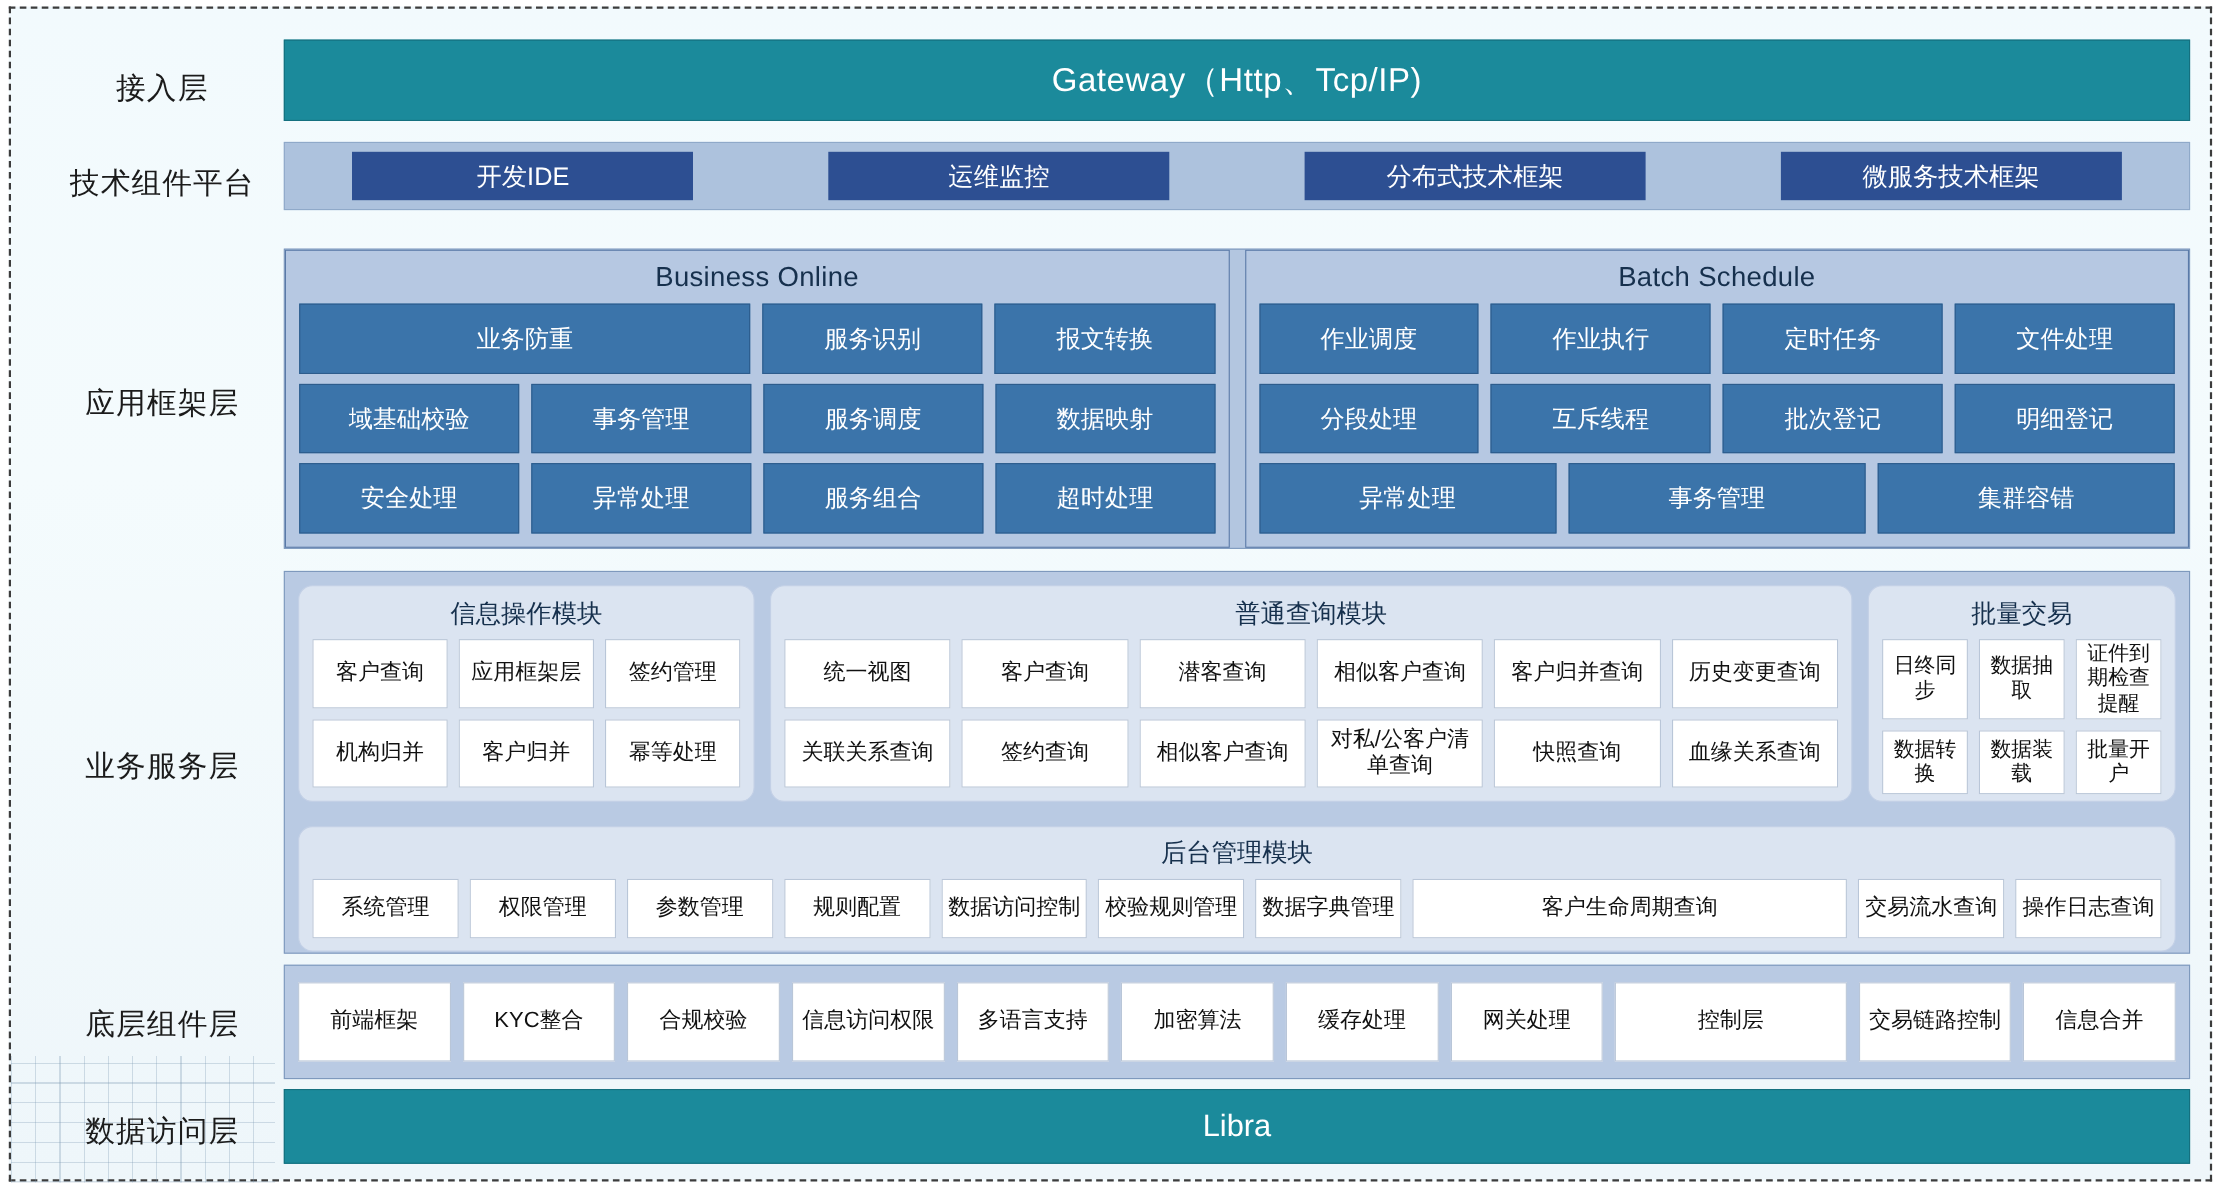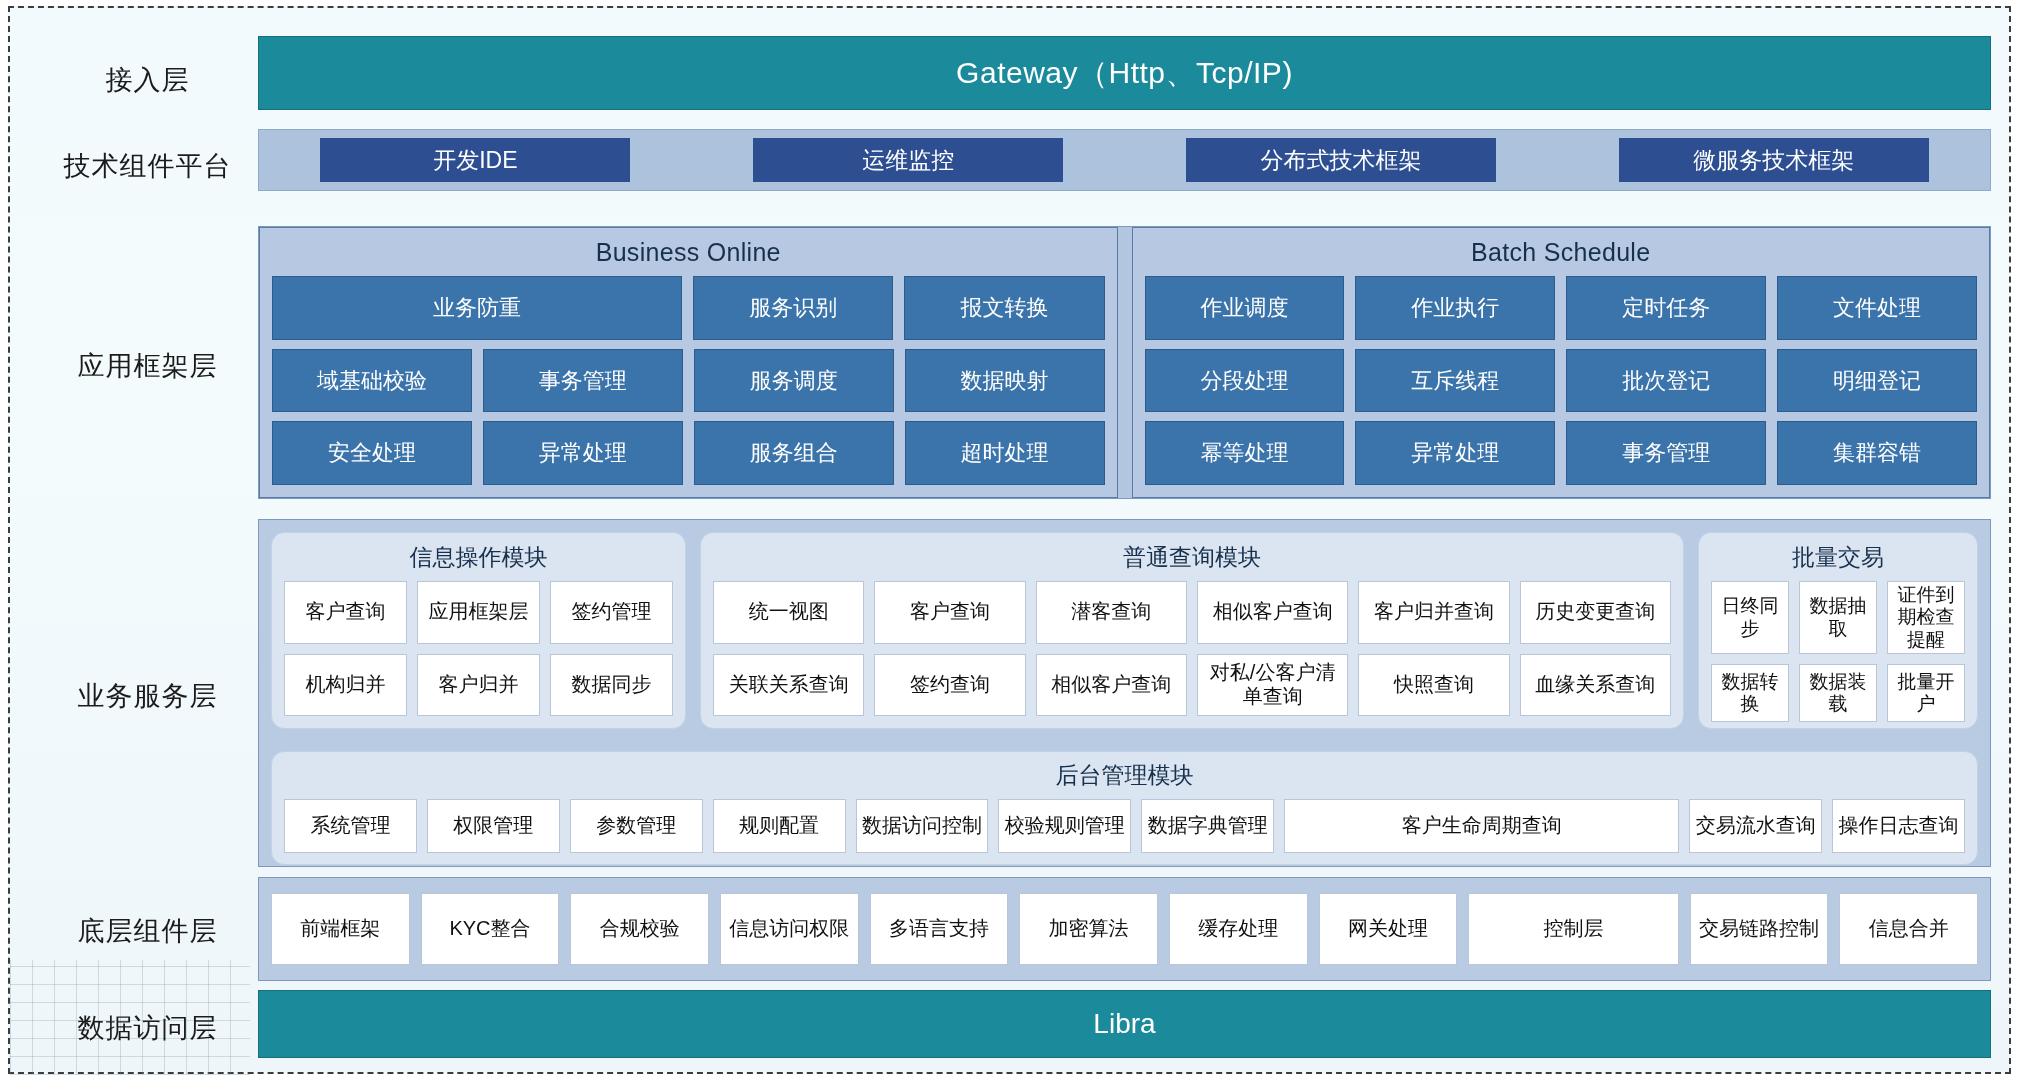--- a/index.html
+++ b/index.html
@@ -209,21 +209,20 @@
           <div class="fwcell">定时任务</div>
           <div class="fwcell">文件处理</div>
         </div>
         <div class="fwrow">
           <div class="fwcell">分段处理</div>
           <div class="fwcell">互斥线程</div>
           <div class="fwcell">批次登记</div>
           <div class="fwcell">明细登记</div>
         </div>
         <div class="fwrow">
-          <div class="fwcell">幂等处理</div>
           <div class="fwcell">异常处理</div>
           <div class="fwcell">事务管理</div>
           <div class="fwcell">集群容错</div>
         </div>
       </div>
     </div>
   </div>
 
   <div class="bizlayer">
     <div class="bizrow1">
@@ -232,21 +231,21 @@
         <div class="modtitle">信息操作模块</div>
         <div class="cellgrid">
           <div class="cellrow">
             <div class="wcell">客户查询</div>
             <div class="wcell">应用框架层</div>
             <div class="wcell">签约管理</div>
           </div>
           <div class="cellrow">
             <div class="wcell">机构归并</div>
             <div class="wcell">客户归并</div>
-            <div class="wcell">数据同步</div>
+            <div class="wcell">幂等处理</div>
           </div>
         </div>
       </div>
 
       <div class="modpanel p-query">
         <div class="modtitle">普通查询模块</div>
         <div class="cellgrid">
           <div class="cellrow">
             <div class="wcell">统一视图</div>
             <div class="wcell">客户查询</div>

